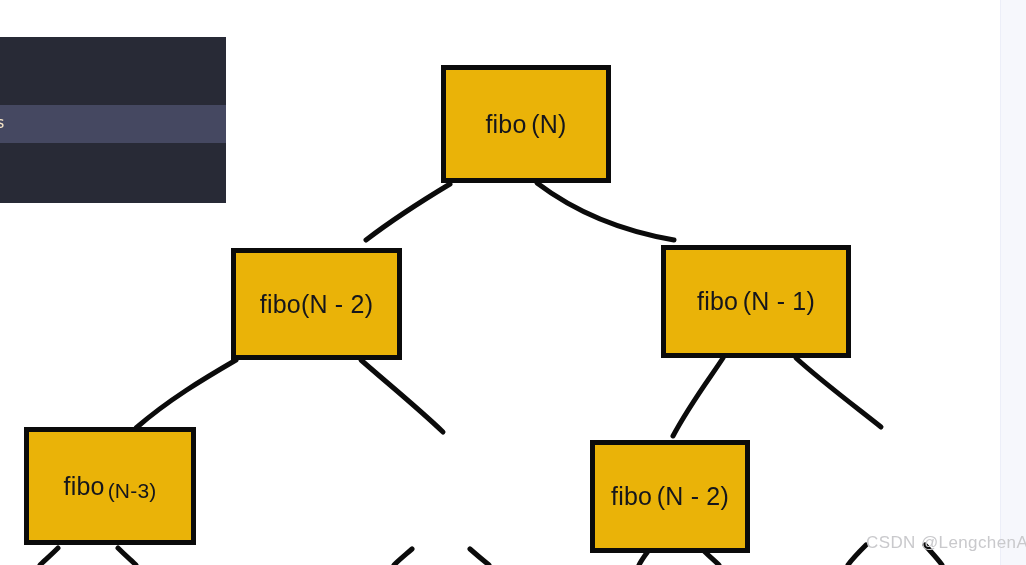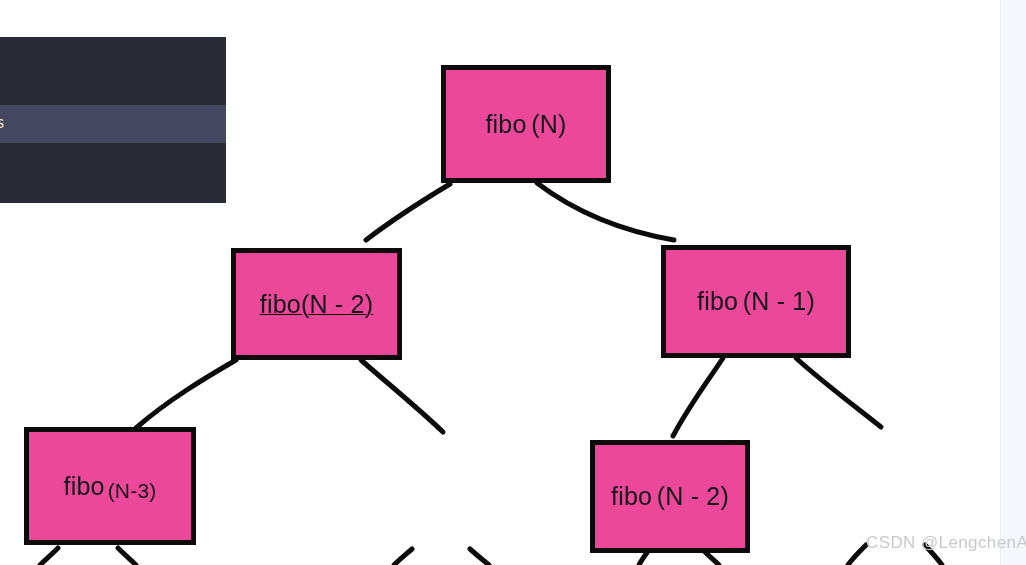--- a/index.html
+++ b/index.html
@@ -68,21 +68,21 @@
   .canvas svg {
     position: absolute;
     left: 0;
     top: 0;
   }
 
   
   .node {
     position: absolute;
     box-sizing: border-box;
-    background: #ec4899;
+    background: #eab308;
     border: 5px solid #0b0b0b;
     display: flex;
     align-items: center;
     justify-content: center;
   }
   .node-label {
     color: #15161c;
     white-space: nowrap;
     letter-spacing: 0.2px;
   }
@@ -91,21 +91,21 @@
   
   .node-label.split .lbl-arg {
     font-size: 21px;
     position: relative;
     top: 3px;
     margin-left: 3px;
   }
 
   
   #node-root   { left: 441px; top: 65px;  width: 170px; height: 118px; }
-  #node-l1     { left: 231px; top: 248px; width: 171px; height: 112px; text-decoration: underline; }
+  #node-l1     { left: 231px; top: 248px; width: 171px; height: 112px; }
   #node-r1     { left: 661px; top: 245px; width: 190px; height: 113px; }
   #node-l2a    { left: 24px;   top: 427px; width: 172px; height: 118px; text-align: right; }
   #node-l2b    { left: 364px; top: 430px; width: 170px; height: 117px; }
   #node-r2a    { left: 590px; top: 440px; width: 160px; height: 113px; }
   #node-r2b    { left: 814px; top: 426px; width: 172px; height: 116px; }
 
   
   .watermark {
     position: absolute;
     left: 866px;

